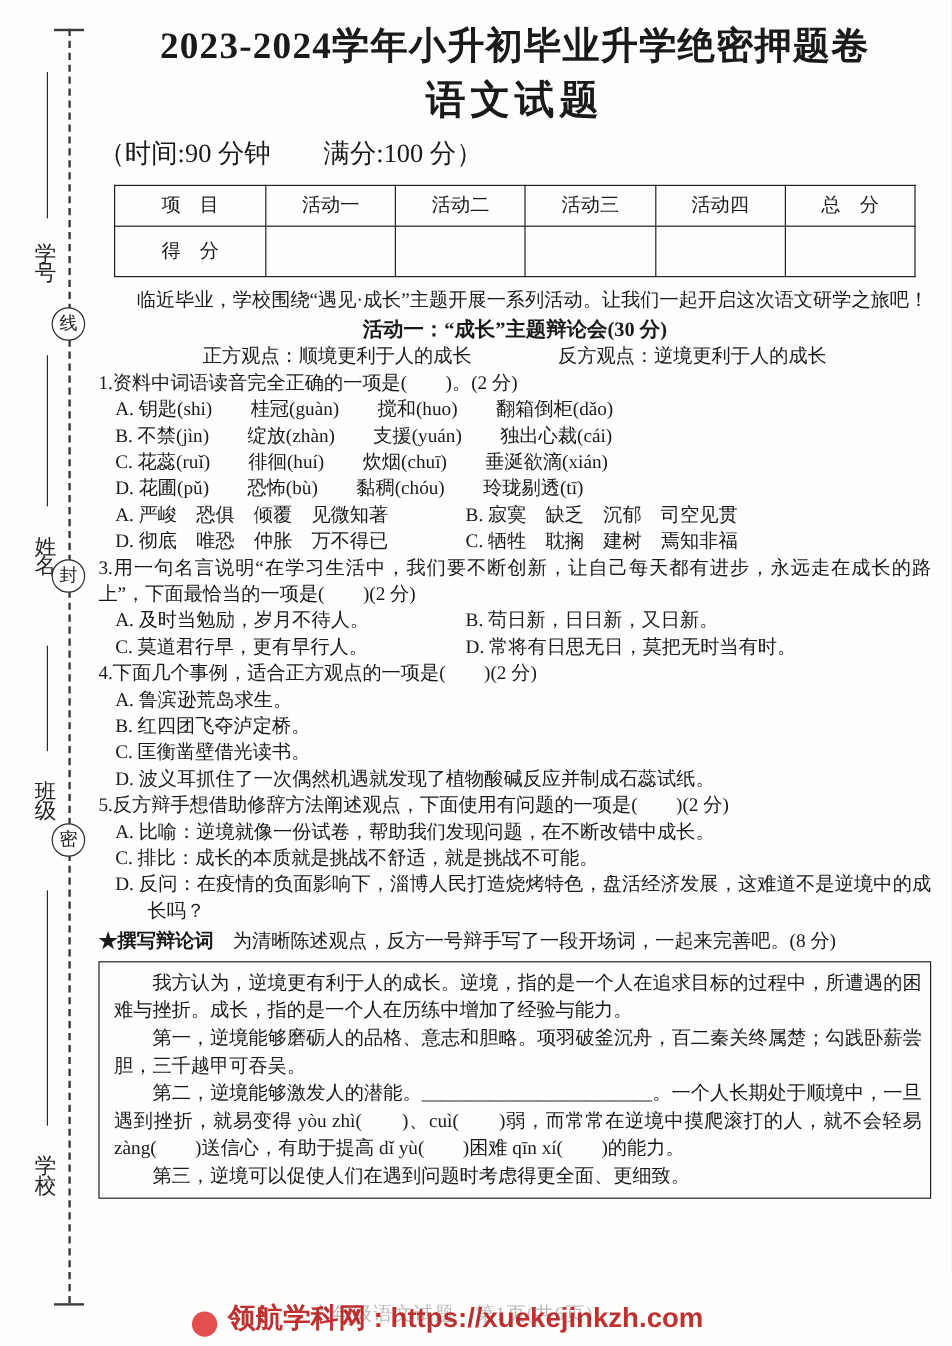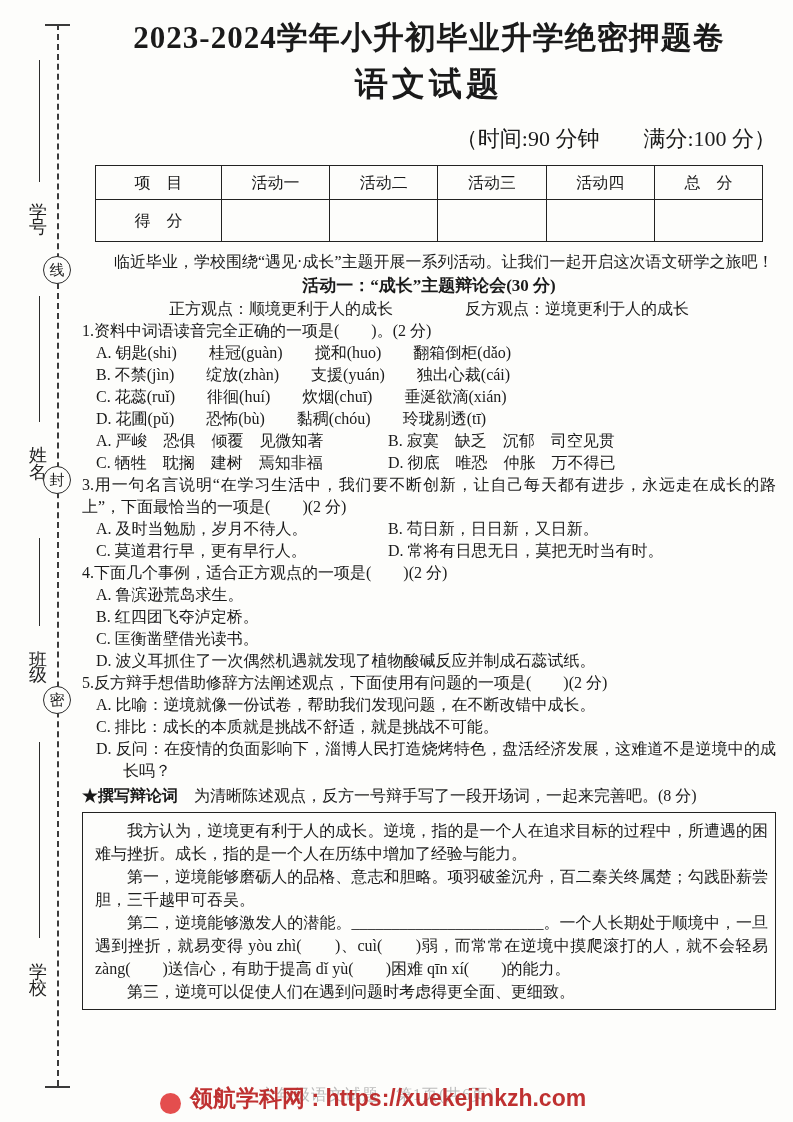--- a/index.html
+++ b/index.html
@@ -20,21 +20,21 @@
   .m-label {
     position:absolute; left:26px; writing-mode:vertical-rl; text-orientation:upright;
     font-size:18px; letter-spacing:16px; color:#222;
   }
   .fill-line { position:absolute; left:39px; width:0; border-left:1.5px solid #2c2c2c; }
 
   
   .content { position:absolute; left:82px; top:16px; width:694px; font-size:16px; line-height:21px; }
   .title-main { font-size:31px; font-weight:bold; text-align:center; line-height:44px; letter-spacing:1px; }
   .title-subject { font-size:33px; font-weight:bold; text-align:center; line-height:48px; letter-spacing:4px; }
-  .paper-info { font-size:22px; text-align:right; line-height:36px; margin-top:13px; }
+  .paper-info { font-size:22px; text-align:left; line-height:36px; margin-top:2px; }
 
   table.score-table { border-collapse:collapse; table-layout:fixed; width:668px; margin:8px auto 8px auto; }
   table.score-table td { border:1.5px solid #222; text-align:center; font-size:16px; padding:0; }
   table.score-table tr.hdr td { height:34px; }
   table.score-table tr.scr td { height:42px; }
   table.score-table td.c0 { width:126px; }
 
   .intro { text-indent:2em; line-height:23px; }
   .act-title { text-align:center; font-weight:bold; font-size:17px; line-height:25px; }
   .lead { line-height:22px; }
@@ -131,22 +131,22 @@
         <div class="opt">B. 不禁(jìn)　　绽放(zhàn)　　支援(yuán)　　独出心裁(cái)</div>
         <div class="opt">C. 花蕊(ruǐ)　　徘徊(huí)　　炊烟(chuī)　　垂涎欲滴(xián)</div>
         <div class="opt">D. 花圃(pǔ)　　恐怖(bù)　　黏稠(chóu)　　玲珑剔透(tī)</div>
       </div>
     </div>
 
     <div>
       <div class="opts-2col">
         <div class="opt">A. 严峻　恐俱　倾覆　见微知著</div>
         <div class="opt">B. 寂寞　缺乏　沉郁　司空见贯</div>
+        <div class="opt">D. 彻底　唯恐　仲胀　万不得已</div>
         <div class="opt">C. 牺牲　耽搁　建树　焉知非福</div>
-        <div class="opt">D. 彻底　唯恐　仲胀　万不得已</div>
       </div>
     </div>
 
     <div>
       <div class="q-stem">3.用一句名言说明“在学习生活中，我们要不断创新，让自己每天都有进步，永远走在成长的路上”，下面最恰当的一项是(　　)(2 分)</div>
       <div class="opts-2col">
         <div class="opt">A. 及时当勉励，岁月不待人。</div>
         <div class="opt">B. 苟日新，日日新，又日新。</div>
         <div class="opt">C. 莫道君行早，更有早行人。</div>
         <div class="opt">D. 常将有日思无日，莫把无时当有时。</div>

